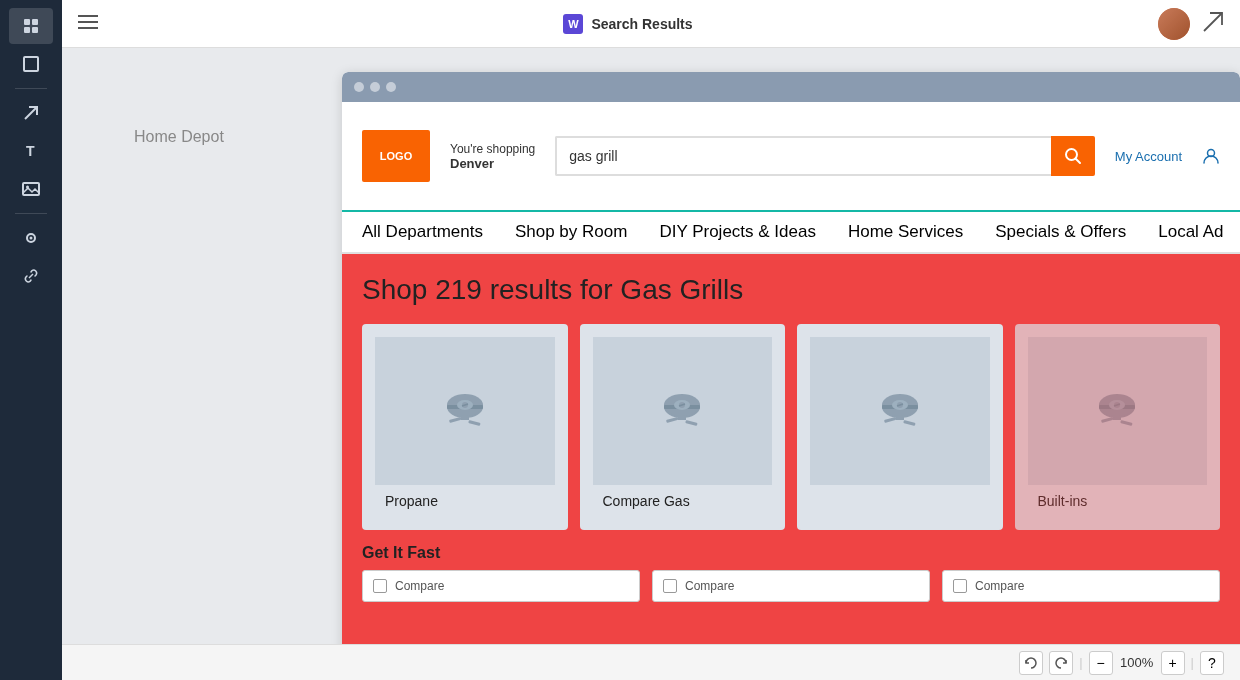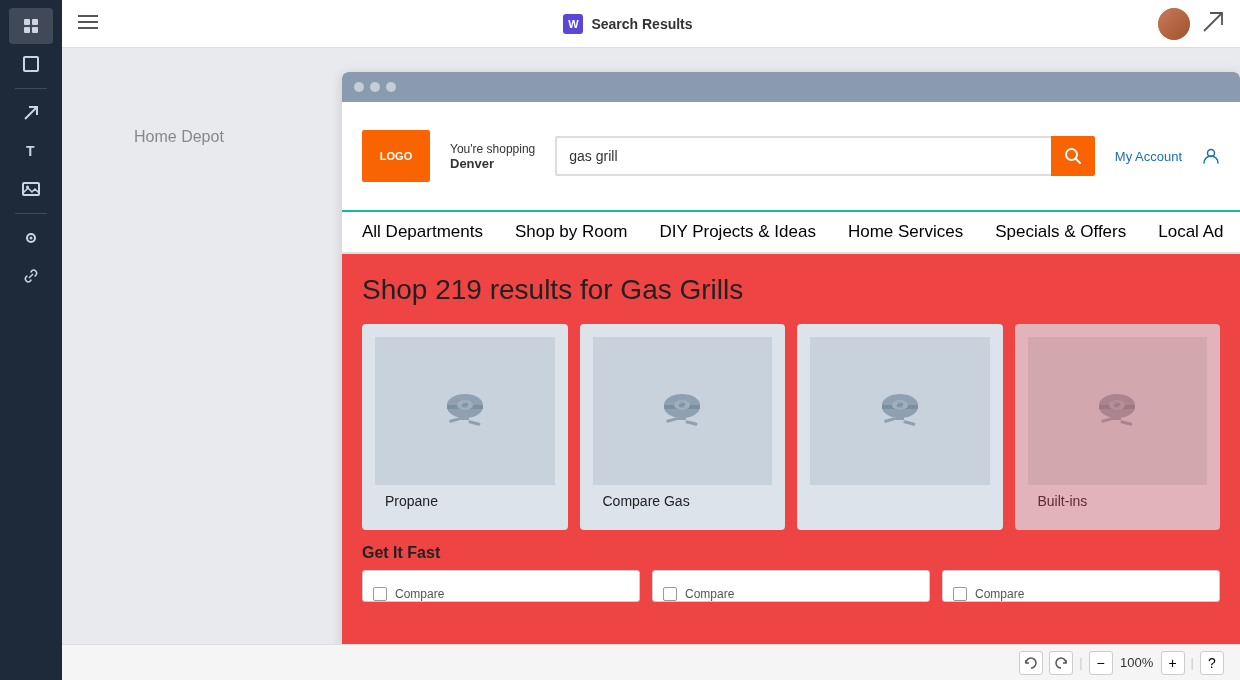--- a/index.html
+++ b/index.html
@@ -208,21 +208,21 @@
       gap: 12px;
       margin-top: 8px;
     }
     .compare-box {
       flex: 1;
       height: 32px;
       border: 1px solid #ccc;
       border-radius: 3px;
       background: #fff;
       display: flex;
-      align-items: flex-end;
+      align-items: center;
       padding: 0 10px;
       font-size: 12px;
       color: #555;
       gap: 8px;
     }
     .compare-check {
       width: 14px; height: 14px;
       border: 1px solid #999;
       border-radius: 2px;
       background: #fff;

